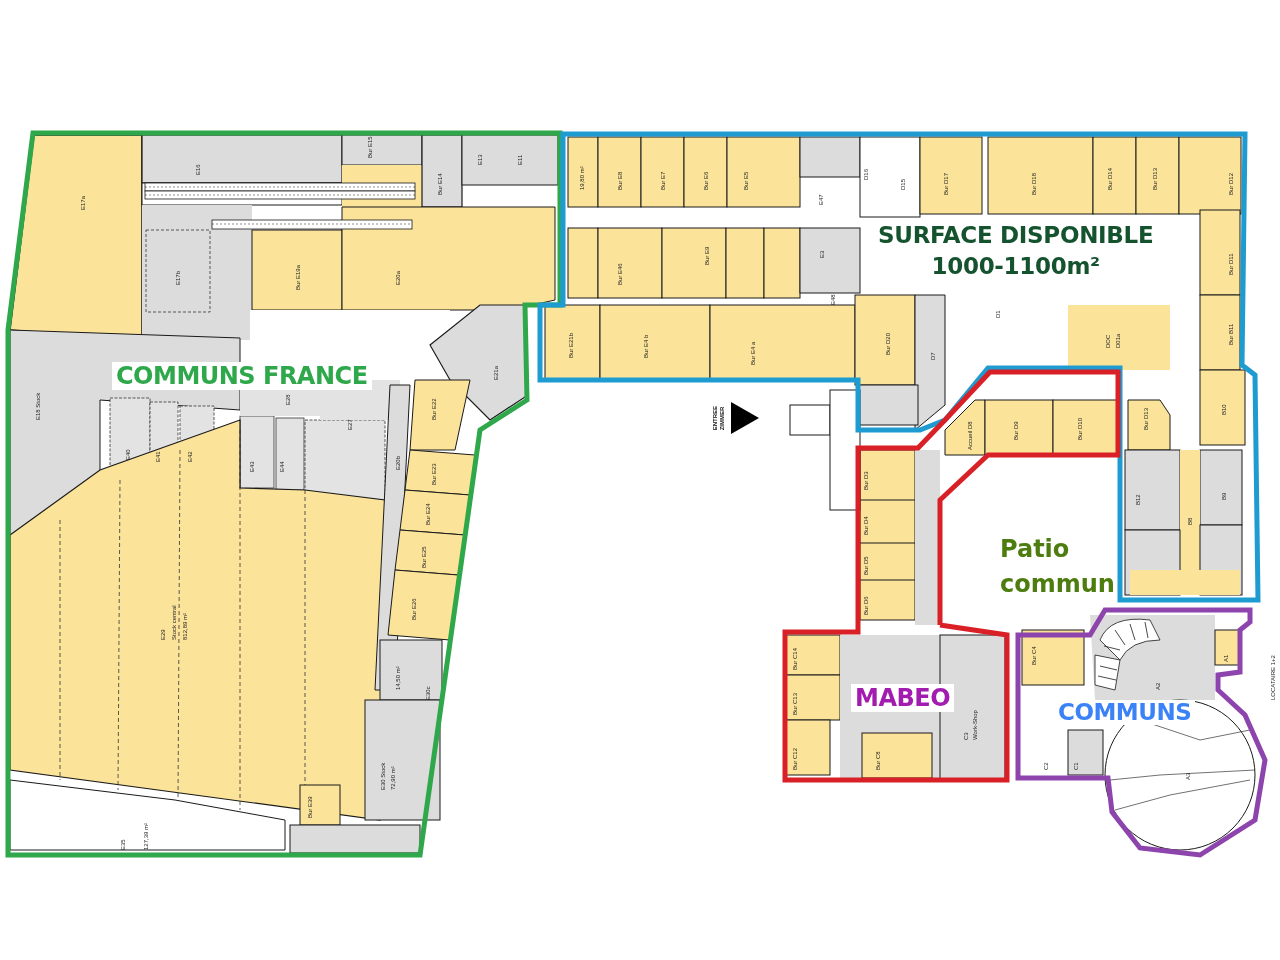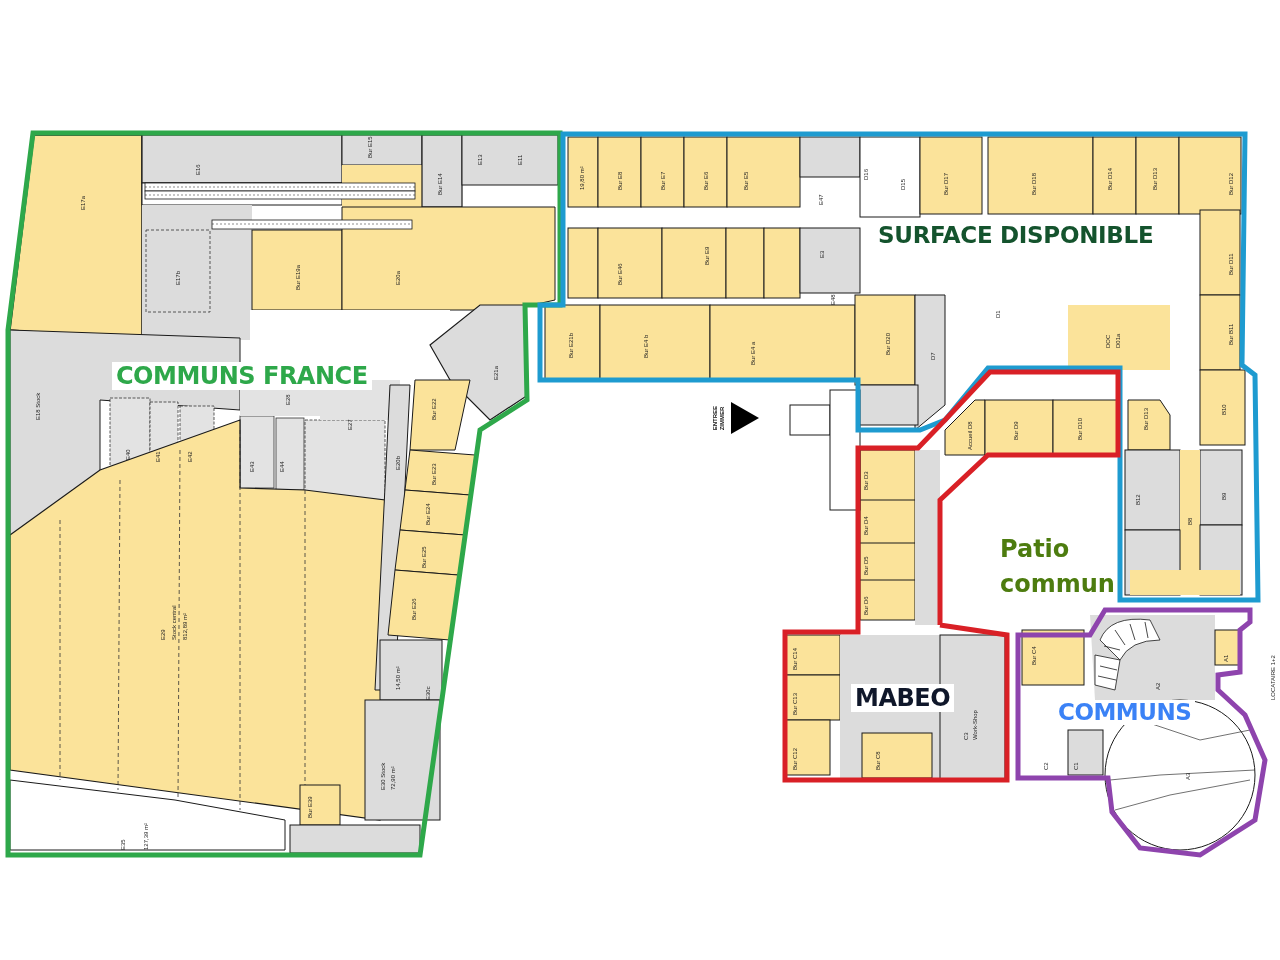--- a/index.html
+++ b/index.html
@@ -5,21 +5,21 @@
     html, body { margin: 0; padding: 0; background: #ffffff; }
     body { width: 1280px; height: 960px; overflow: hidden; position: relative; font-family: "DejaVu Sans", sans-serif; }
     #plan { position: absolute; left: 0; top: 0; width: 1280px; height: 960px; }
     .room-label { font-family: "Liberation Sans", sans-serif; font-size: 6px; fill: #222; }
     .zone-label { position: absolute; font-family: "DejaVu Sans", sans-serif; font-weight: bold; white-space: nowrap; line-height: 1; }
     .zone-medicoat { left: 112px; top: 362px; font-size: 24px; color: #2ea84a; background: #ffffff; padding: 2px 4px; letter-spacing: -0.5px; }
     .zone-surface { left: 876px; top: 218px; font-size: 23px; color: #14532d; background: #ffffff; padding: 2px 2px; text-align: center; line-height: 1.35; letter-spacing: -0.3px; }
     .zone-surface span { display: block; }
     .zone-patio { left: 1000px; top: 532px; font-size: 24px; color: #4d7c0f; text-align: left; line-height: 1.45; }
     .zone-patio span { display: block; }
-    .zone-mabeo { left: 851px; top: 684px; font-size: 24px; color: #0f172a; background: #ffffff; padding: 2px 4px; letter-spacing: -0.5px; }
+    .zone-mabeo { left: 851px; top: 684px; font-size: 24px; color: #a21caf; background: #ffffff; padding: 2px 4px; letter-spacing: -0.5px; }
     .zone-communs { left: 1054px; top: 700px; font-size: 23px; color: #3b82f6; background: #ffffff; padding: 1px 4px; letter-spacing: -0.5px; }
     .entrance { position: absolute; left: 712px; top: 402px; display: flex; align-items: center; gap: 6px; }
     .entrance-text { font-family: "Liberation Sans", sans-serif; font-size: 6px; font-weight: bold; writing-mode: vertical-rl; transform: rotate(180deg); color: #111; line-height: 1.1; }
     .entrance-arrow { width: 0; height: 0; border-top: 16px solid transparent; border-bottom: 16px solid transparent; border-left: 28px solid #000; }
   </style>
 </head>
 <body>
 
 <svg id="plan" viewBox="0 0 1280 960" xmlns="http://www.w3.org/2000/svg">
 
@@ -258,20 +258,21 @@
       <text transform="translate(1228,662) rotate(-90)">A1</text>
       <text transform="translate(1190,780) rotate(-90)">A3</text>
       <text transform="translate(1275,700) rotate(-90)">LOCATAIRE 1+2</text>
     </g>
   </svg>
 </div>
 
 <div class="zone-label zone-medicoat">COMMUNS FRANCE</div>
 <div class="zone-label zone-surface">
   <span>SURFACE DISPONIBLE</span>
+  <span>1000-1100m²</span>
 </div>
 <div class="zone-label zone-patio">
   <span>Patio</span>
   <span>commun</span>
 </div>
 <div class="zone-label zone-mabeo">MABEO</div>
 <div class="zone-label zone-communs">COMMUNS</div>
 
 <div class="entrance">
   <div class="entrance-text">

